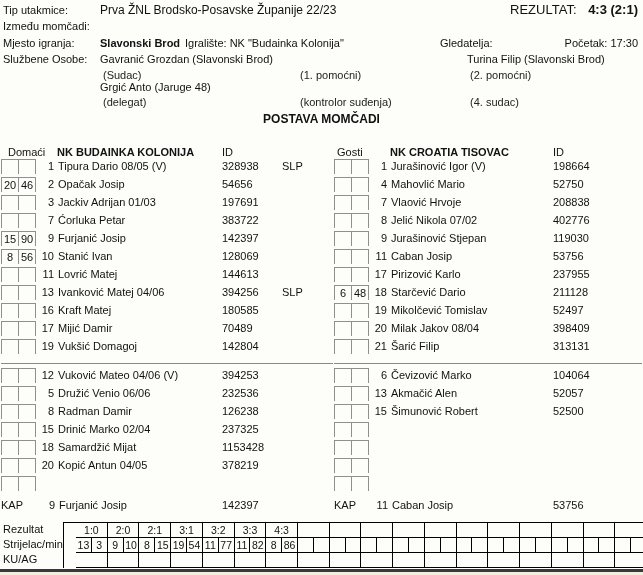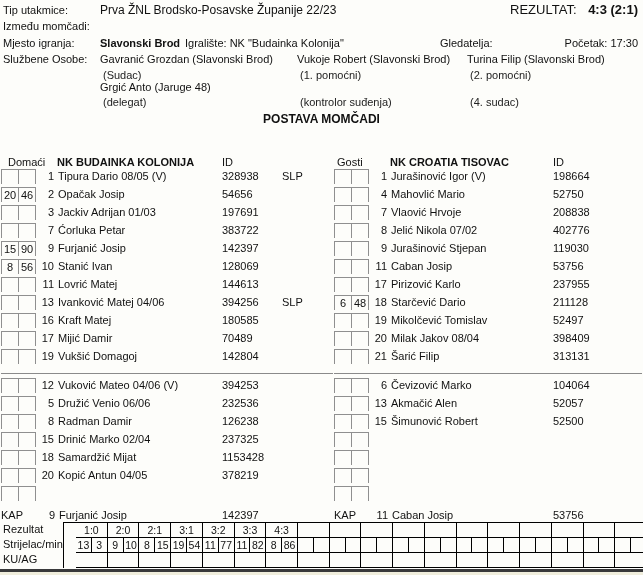--- a/index.html
+++ b/index.html
@@ -4,21 +4,21 @@
 <style>
   html,body{margin:0;padding:0;}
   body{width:643px;height:575px;background:#fdfdfa;font-family:"Liberation Sans","DejaVu Sans",sans-serif;color:#111;overflow:hidden;}
   #page{position:relative;width:643px;height:575px;font-size:11px;}
   .abs{position:absolute;white-space:nowrap;}
   .b{font-weight:bold;}
   .small{font-size:11px;color:#222;}
   .big{font-size:13px;}
   
   .roster{position:absolute;width:332px;}
-  .rhead{position:relative;height:13px;margin-top:10px;}
+  .rhead{position:relative;height:13px;}
   .rrow{position:relative;display:flex;align-items:flex-start;height:18px;}
   .cbx{width:18px;height:15px;border:1px solid #8f8f8f;border-bottom:none;box-sizing:border-box;font-size:11px;line-height:14px;text-align:center;background:transparent;flex:none;}
   .cbx.second{margin-left:-1px;}
   .numcol{width:16px;margin-left:2px;text-align:right;line-height:15px;flex:none;}
   .kaplab{width:36px;line-height:15px;flex:none;}
   .pname{margin-left:4px;line-height:15px;}
   .pid{position:absolute;left:221px;top:0;line-height:15px;}
   .ptag{position:absolute;left:281px;top:0;line-height:15px;}
   .roster.away .pid{left:219px;}
   .sep{height:1px;background:#8a8a8a;margin:6px 0 4px 0;}
@@ -46,21 +46,20 @@
   <div class="abs" style="left:3px;top:20px;">Između momčadi:</div>
 
   <div class="abs" style="left:3px;top:37px;">Mjesto igranja:</div>
   <div class="abs b" style="left:100px;top:37px;">Slavonski Brod</div>
   <div class="abs" style="left:185px;top:37px;">Igralište: NK "Budainka Kolonija"</div>
   <div class="abs" style="left:392px;top:37px;margin-left:48px;">Gledatelja:</div>
   <div class="abs" style="right:5px;top:37px;padding-left:12px;">Početak: 17:30</div>
 
   <div class="abs" style="left:3px;top:53px;">Službene Osobe:</div>
   <div class="abs" style="left:100px;top:53px;">Gavranić Grozdan (Slavonski Brod)</div>
-  <div class="abs" style="left:297px;top:53px;">Vukoje Robert (Slavonski Brod)</div>
   <div class="abs" style="left:467px;top:53px;">Turina Filip (Slavonski Brod)</div>
 
   <div class="abs small" style="left:103px;top:69px;">(Sudac)</div>
   <div class="abs small" style="left:300px;top:69px;">(1. pomoćni)</div>
   <div class="abs small" style="left:470px;top:69px;">(2. pomoćni)</div>
 
   <div class="abs" style="left:100px;top:81px;">Grgić Anto (Jaruge 48)</div>
 
   <div class="abs small" style="left:103px;top:96px;">(delegat)</div>
   <div class="abs small" style="left:300px;top:96px;">(kontrolor suđenja)</div>

